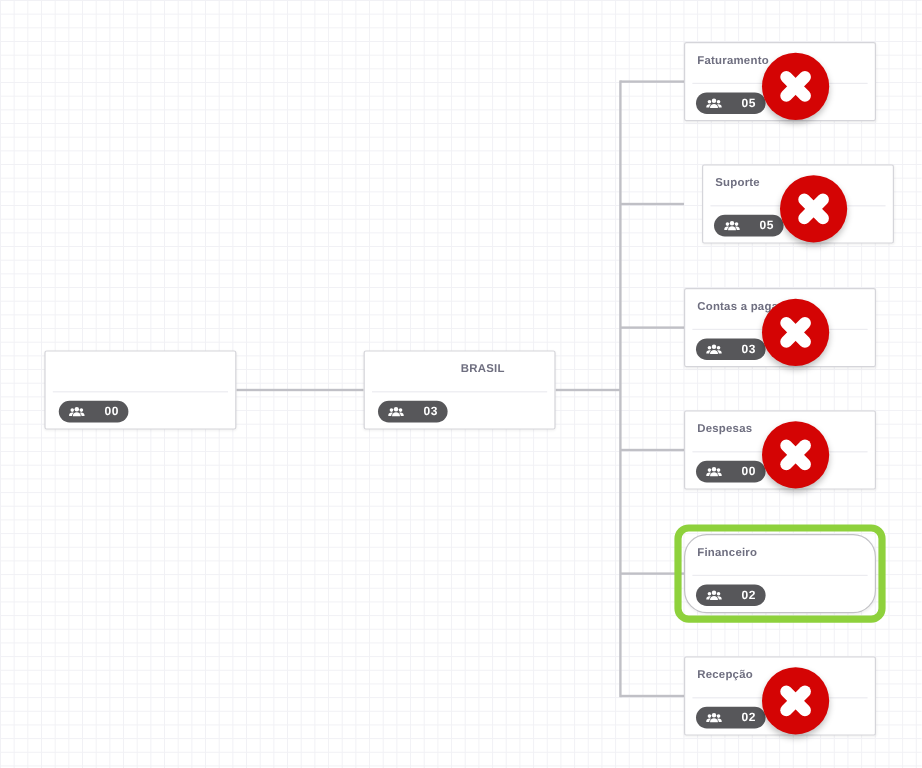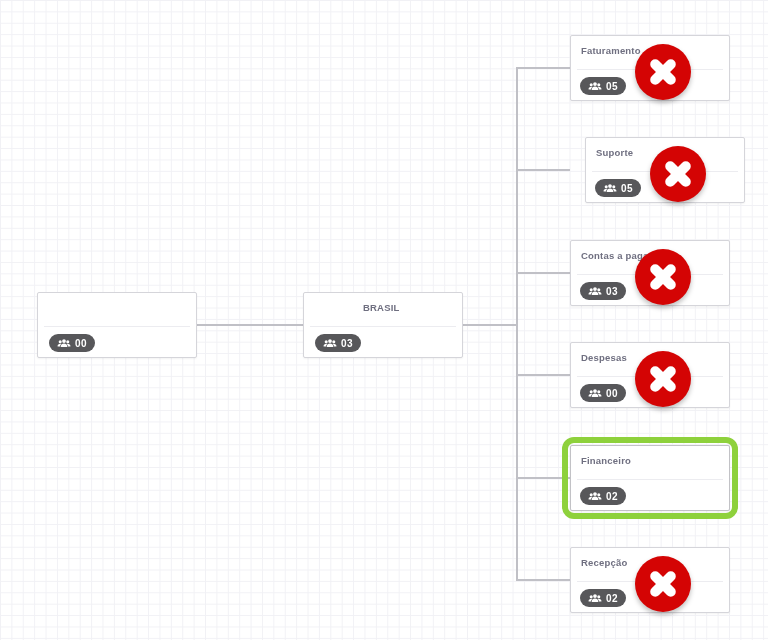--- a/index.html
+++ b/index.html
@@ -16,45 +16,45 @@
   .node{
     position:absolute;width:160px;height:66px;box-sizing:border-box;
     background:#ffffff;border:1px solid #d5d5da;border-radius:2px;
     box-shadow:0 1px 2px rgba(0,0,0,0.05);z-index:2;
   }
   .node-title{
     position:absolute;left:10px;top:9px;right:10px;
     font-size:9.5px;font-weight:600;letter-spacing:.2px;color:#6f6f80;
     white-space:nowrap;overflow:hidden;
   }
-  .node.brasil .node-title{left:19px;padding-left:40px;}
+  .node.brasil .node-title{left:40px;padding-left:40px;}
   .node-divider{
     position:absolute;left:6px;right:6px;top:33px;height:1px;background:#ececf0;
   }
   .badge{
     position:absolute;left:9px;top:41px;height:18px;
-    display:inline-flex;align-items:center;gap:4px;padding:0 8px;
+    display:inline-flex;align-items:center;gap:16px;padding:0 8px;
     background:#57575a;border-radius:9px;
     color:#ffffff;font-size:10px;font-weight:bold;letter-spacing:.5px;
   }
   .node.root .badge,.node.brasil .badge{left:11px;}
   .users-icon{display:inline-flex;align-items:center;}
   .delete-btn{
     position:absolute;left:64px;top:8px;width:56px;height:56px;border-radius:50%;
     background:#d40404;z-index:3;cursor:pointer;
     box-shadow:0 3px 5px rgba(0,0,0,0.25);
   }
   .x-icon{position:absolute;left:0;top:0;width:100%;height:100%;}
   .x-icon::before,.x-icon::after{
     content:"";position:absolute;left:50%;top:50%;width:32px;height:10px;
     background:#ffffff;border-radius:5px;
   }
   .x-icon::before{transform:translate(-50%,-50%) rotate(45deg);}
   .x-icon::after{transform:translate(-50%,-50%) rotate(-45deg);}
-  .node.selected{border-color:#c2c2c6;}
+  .node.selected{border-color:#c2c2c6;border-radius:19px;}
   .node.selected::before{
     content:"";position:absolute;inset:-9px;border:6px solid #8ed13c;
     border-radius:12px;pointer-events:none;
   }
 </style>
 </head>
 <body>
 
 <div class="connector" style="left:197px;top:324px;width:106px;height:2px;"></div>
 <div class="connector" style="left:463px;top:324px;width:54px;height:2px;"></div>

